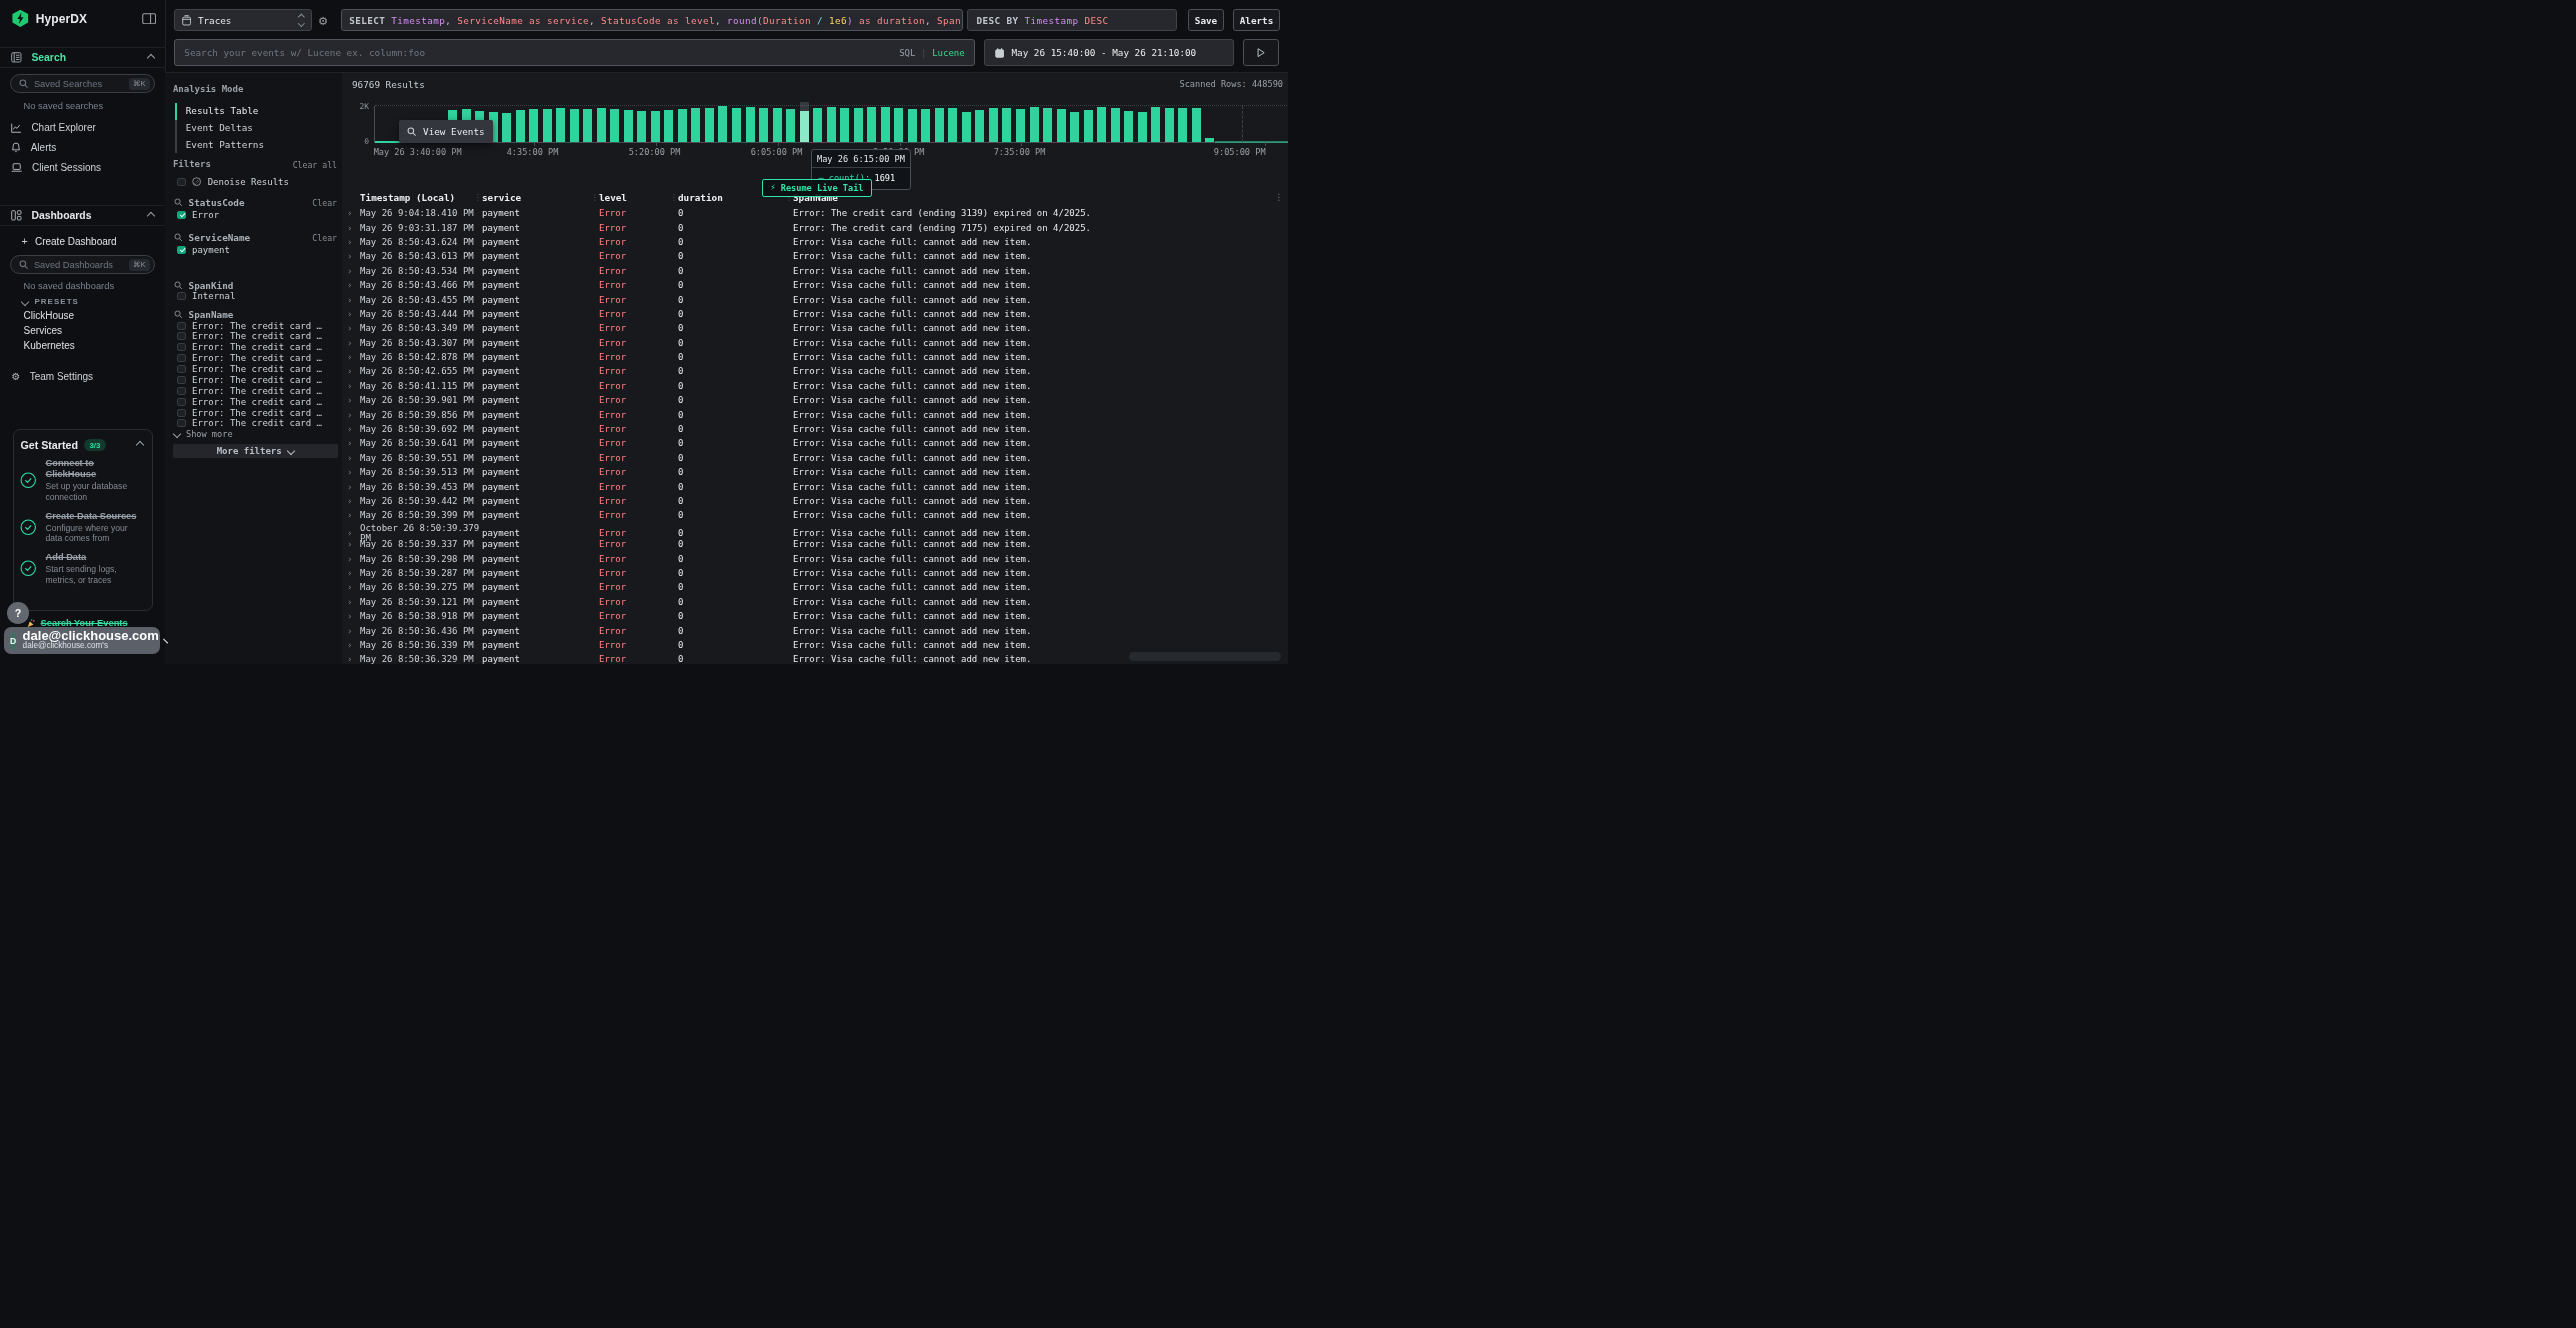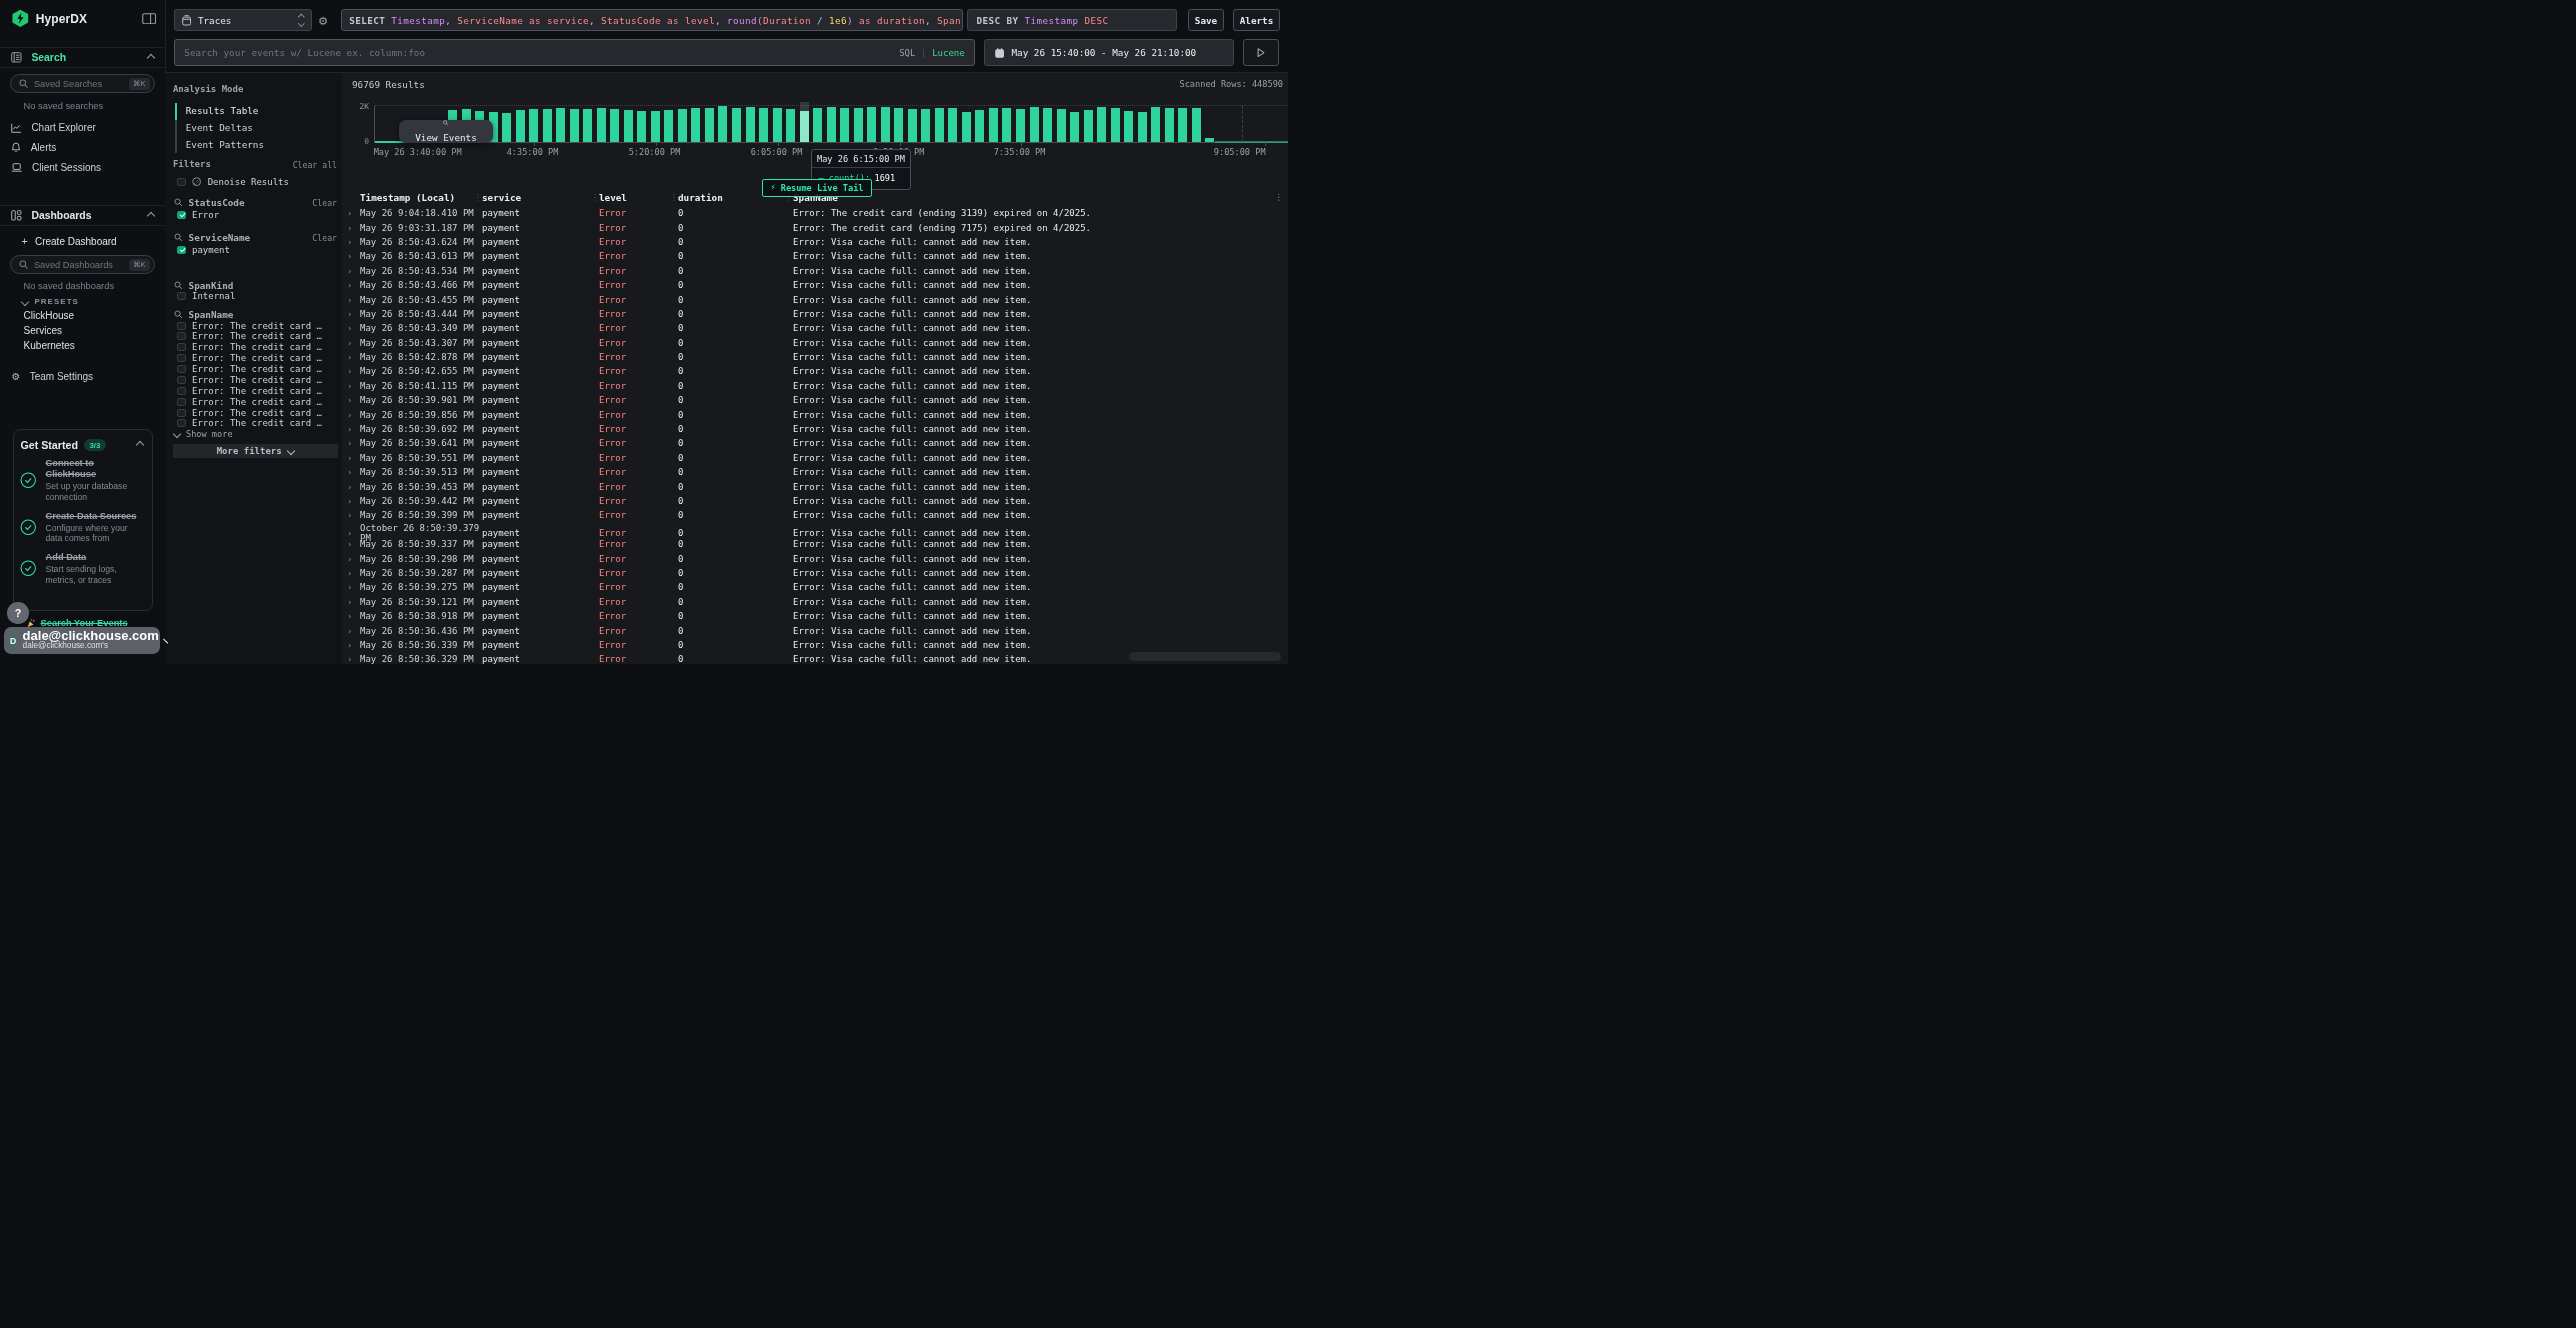--- a/index.html
+++ b/index.html
@@ -117,23 +117,23 @@
   .bar{position:absolute;bottom:0;width:9.7px;background:#2ed49c;}
   .bar.hov{background:#8ce8c6;}
   .hover-band{position:absolute;width:9.7px;background:rgba(130,140,152,.28);top:-4.3px;}
   #zero-head{position:absolute;left:0;width:73px;bottom:-0.7px;height:1.4px;background:#2ed49c;}
   #zero-tail{position:absolute;left:840px;right:0;bottom:-0.7px;height:1.4px;background:rgba(46,212,156,.55);}
   #live-vline{position:absolute;left:867px;top:0;bottom:0;border-left:0.7px dashed #3c4047;}
   .xtick{position:absolute;top:36px;width:0.7px;height:3.6px;background:#4a4e55;}
   #xlabels{position:absolute;left:31.5px;top:74px;width:914px;height:10px;}
   .xlab{position:absolute;font-family:"DejaVu Sans Mono",monospace;font-size:8.6px;color:#9aa0a8;white-space:nowrap;}
 
-  #view-events{position:absolute;left:57px;top:47px;width:94px;height:23px;background:#33373d;border-radius:7px;
+  #view-events{position:absolute;left:57px;top:47px;width:94px;height:23px;background:#33373d;border-radius:2px;
                box-shadow:0 2.1px 7.2px rgba(0,0,0,.5);display:flex;align-items:center;justify-content:center;gap:6.4px;
-               font-family:"DejaVu Sans Mono",monospace;font-size:9.3px;color:#e9ecef;z-index:4;flex-direction:column;}
+               font-family:"DejaVu Sans Mono",monospace;font-size:9.3px;color:#e9ecef;z-index:4;}
   #tooltip{position:absolute;left:469px;top:76px;width:98px;background:rgba(17,20,24,.96);border:0.7px solid #4a4f57;
            border-radius:2.9px;z-index:5;font-family:"DejaVu Sans Mono",monospace;}
   #tooltip .tt-title{font-size:8.6px;color:#e6e9ed;text-align:center;padding:3.6px 4.3px;border-bottom:0.7px solid #3a3e45;}
   #tooltip .tt-body{padding:5px 6.4px 5.7px;font-size:8.6px;display:flex;gap:4.3px;}
   .tt-series{color:#2bd9ac;}
   .tt-val{color:#fff;}
   #resume-live{position:absolute;left:420px;top:106px;height:15.7px;padding:0 7.2px;background:rgba(13,16,20,.9);
                border:0.7px solid #2ee6a8;border-radius:2.1px;display:flex;align-items:center;gap:5px;z-index:6;
                font-family:"DejaVu Sans Mono",monospace;font-size:8.6px;font-weight:bold;color:#2ee6a8;}
   .bolt{font-family:"DejaVu Sans",sans-serif;font-size:7.9px;color:#2ee6a8;}

